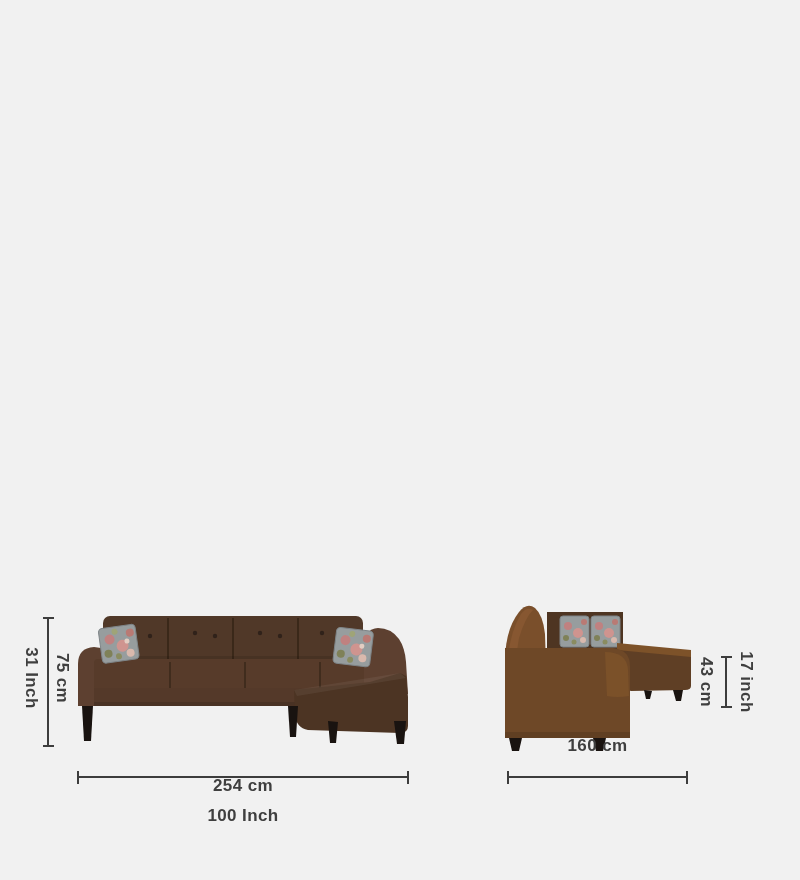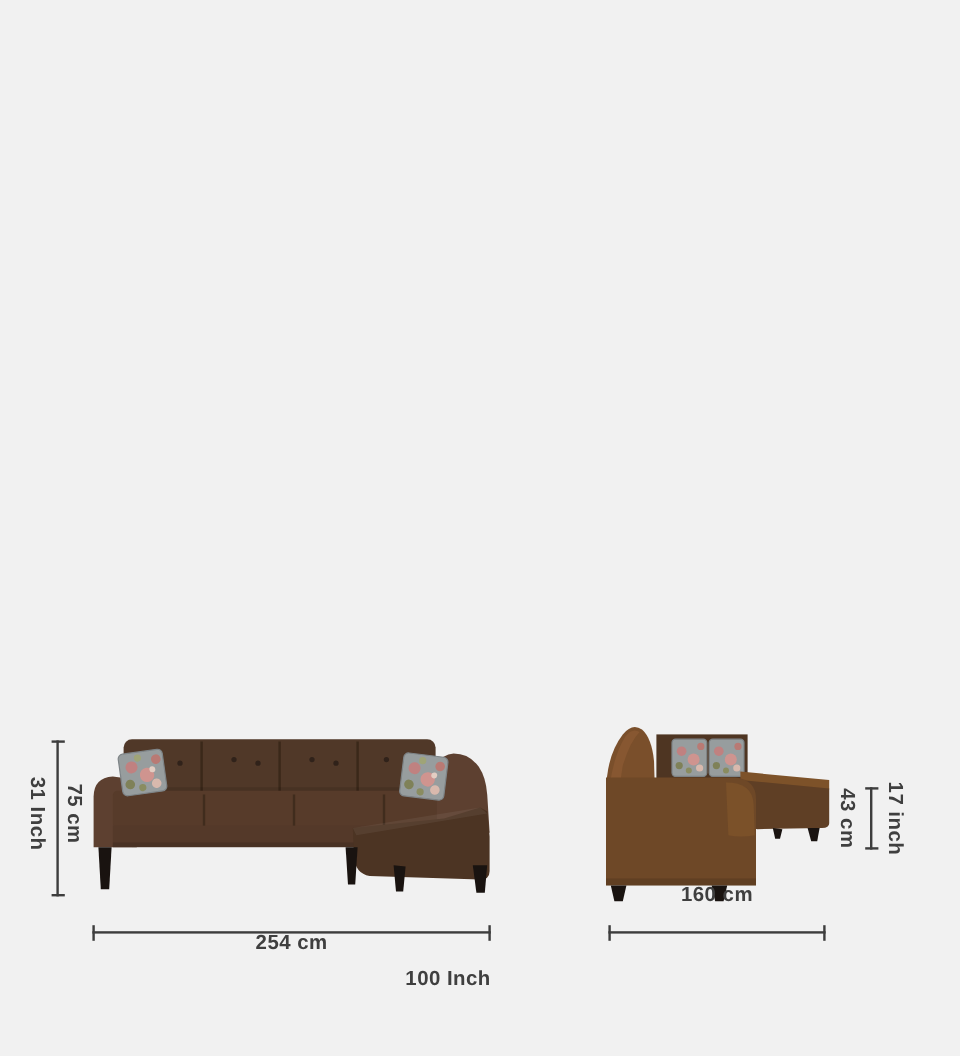--- a/index.html
+++ b/index.html
@@ -157,21 +157,21 @@
       <polygon points="100,138 113,138 110,151 103,151"></polygon>
     </g>
   </svg>
 
   <div class="dim-line-v" style="left:47px;top:617px;height:130px;"></div>
   <div class="dim-label rot" style="left:62px;top:678px;">75 cm</div>
   <div class="dim-label rot" style="left:31px;top:678px;">31 Inch</div>
 
   <div class="dim-label center-row" style="left:77px;top:753px;width:332px;">254 cm</div>
   <div class="dim-line-h" style="left:77px;top:776px;width:332px;"></div>
-  <div class="dim-label center-row" style="left:77px;top:783px;width:332px;text-align:right;">100 Inch</div>
+  <div class="dim-label center-row" style="left:77px;top:783px;width:332px;">100 Inch</div>
 
   <div class="dim-line-v" style="left:725px;top:656px;height:52px;"></div>
   <div class="dim-label rot" style="left:706px;top:682px;">43 cm</div>
   <div class="dim-label rot" style="left:746px;top:682px;">17 inch</div>
 
   <div class="dim-label center-row" style="left:507px;top:713px;width:181px;">160 cm</div>
   <div class="dim-line-h" style="left:507px;top:776px;width:181px;"></div>
 
 </div>
 

